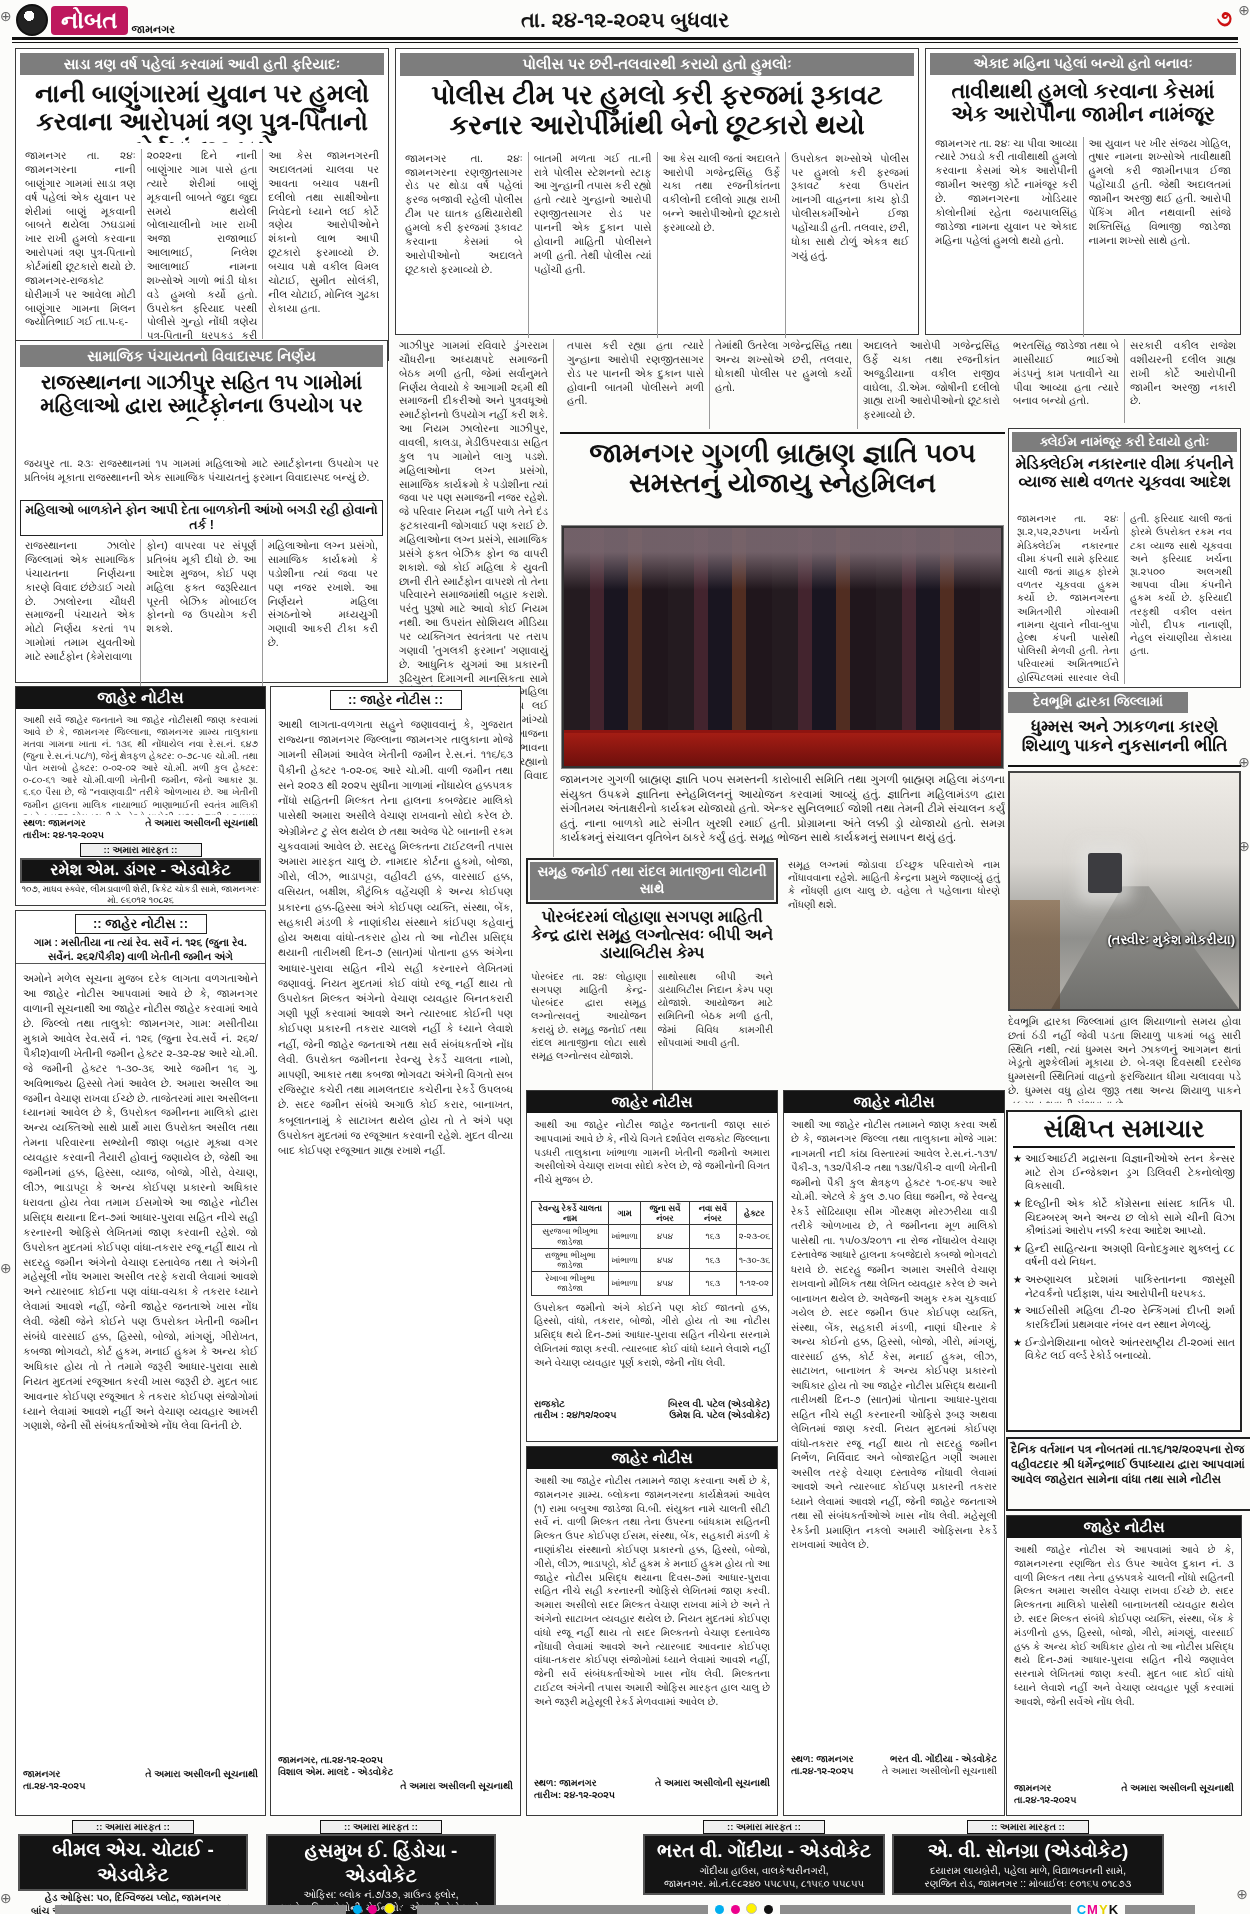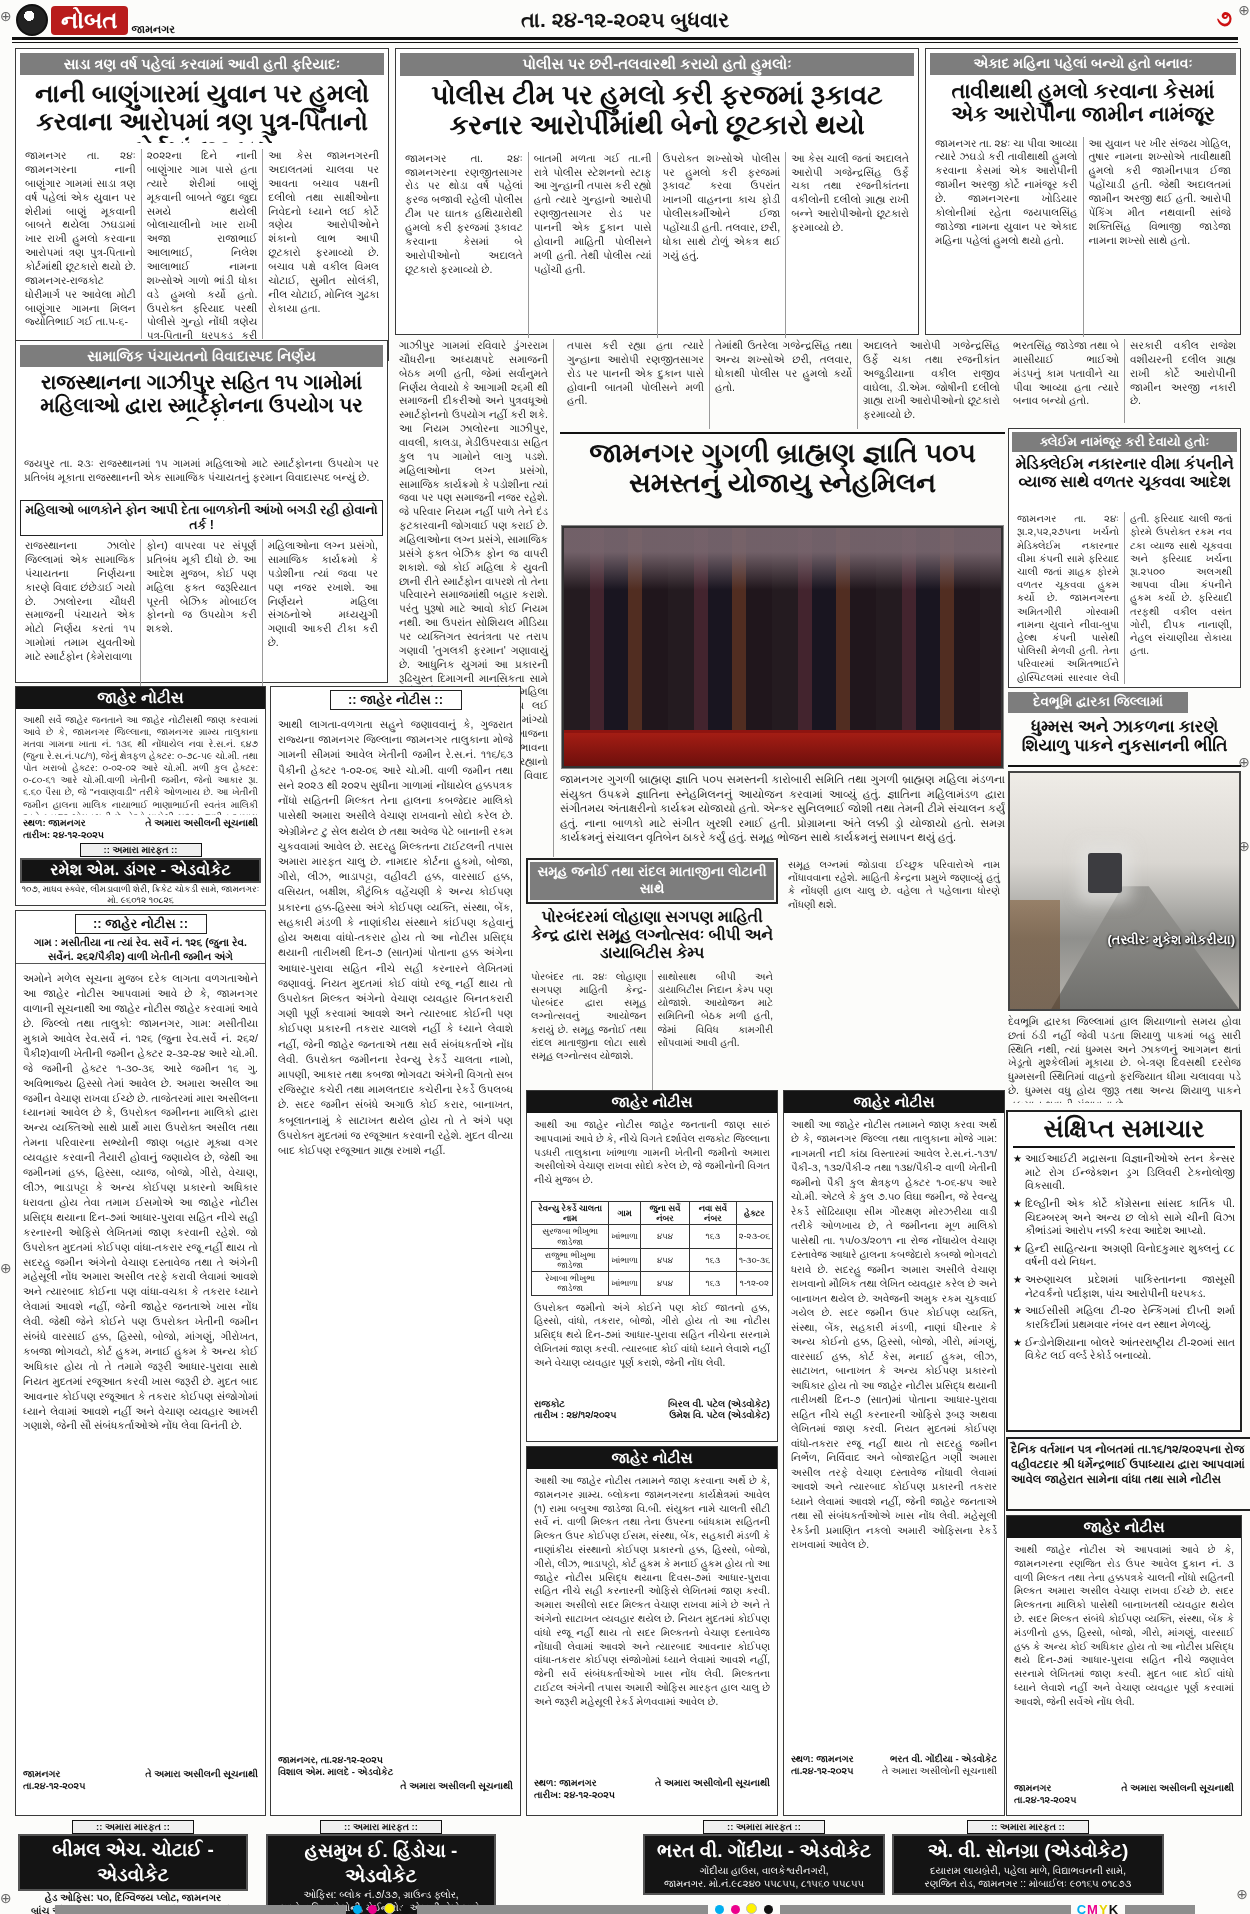--- a/index.html
+++ b/index.html
@@ -35,21 +35,21 @@
   .brief-item{display:flex;font-size:10.5px;line-height:1.3;text-align:justify;margin:4px 0;}
   .cmykbar{background:#8d8d8d;height:9px;flex:1;}
   .dot{width:9px;height:9px;border-radius:50%;display:inline-block;margin:0 1px;}
 </style>
 </head>
 <body>
 
 <div class="abs" style="left:0;top:0;width:1250px;height:44px;">
   <div class="abs" style="left:16px;top:4px;height:32px;display:flex;align-items:center;">
     <span style="width:28px;height:28px;border-radius:50%;background:radial-gradient(circle at 40% 35%,#fff 0 20%,#222 21% 100%);border:2px solid #111;display:inline-block;"></span>
-    <span style="background:#b91c1c;color:#fff;font-weight:bold;font-size:23px;padding:1px 10px;border-radius:4px;margin-left:3px;">નોબત</span>
+    <span style="background:#be185d;color:#fff;font-weight:bold;font-size:23px;padding:1px 10px;border-radius:4px;margin-left:3px;">નોબત</span>
     <span style="font-size:11px;font-weight:bold;margin-left:4px;align-self:flex-end;">જામનગર</span>
   </div>
   <div class="abs" style="left:0;top:8px;width:1250px;text-align:center;font-size:21px;font-weight:bold;">તા. ૨૪-૧૨-૨૦૨૫ બુધવાર</div>
   <div class="abs" style="right:18px;top:6px;font-size:22px;font-weight:bold;color:#cc1111;">૭</div>
 </div>
 <div class="rule" style="left:12px;top:37px;width:1226px;height:3px;"></div>
 <div class="rule" style="left:12px;top:42px;width:1226px;height:1px;"></div>
 
 <span class="crossmark" style="left:0;top:8px;">⊕</span>
 <span class="crossmark" style="right:0;top:2px;">⊕</span>
@@ -68,22 +68,22 @@
     <div class="bodytext">આ કેસ જામનગરની અદાલતમાં ચાલવા પર આવતા બચાવ પક્ષની દલીલો તથા સાક્ષીઓના નિવેદનો ધ્યાને લઈ કોર્ટે ત્રણેય આરોપીઓને શંકાનો લાભ આપી છૂટકારો ફરમાવ્યો છે. બચાવ પક્ષે વકીલ વિમલ ચોટાઈ, સુમીત સોલંકી, નીલ ચોટાઈ, મોનિલ ગુઢકા રોકાયા હતા.</div>
   </div>
 </div>
 
 <div class="abs box" style="left:395px;top:48px;width:524px;height:287px;padding:4px;">
   <div class="kicker" style="font-size:15px;">પોલીસ પર છરી-તલવારથી કરાયો હતો હુમલોઃ</div>
   <div class="headline" style="font-size:27px;margin:4px 10px 6px;height:66px;overflow:hidden;">પોલીસ ટીમ પર હુમલો કરી ફરજમાં રૂકાવટ કરનાર આરોપીમાંથી બેનો છૂટકારો થયો</div>
   <div class="cols" style="height:186px;">
     <div class="bodytext">જામનગર તા. ૨૪ઃ જામનગરના રણજીતસાગર રોડ પર થોડા વર્ષ પહેલાં ફરજ બજાવી રહેલી પોલીસ ટીમ પર ઘાતક હથિયારોથી હુમલો કરી ફરજમાં રૂકાવટ કરવાના કેસમાં બે આરોપીઓનો અદાલતે છૂટકારો ફરમાવ્યો છે.</div>
     <div class="bodytext">બાતમી મળતા ગઈ તા.ની રાત્રે પોલીસ સ્ટેશનનો સ્ટાફ આ ગુન્હાની તપાસ કરી રહ્યો હતો ત્યારે ગુન્હાનો આરોપી રણજીતસાગર રોડ પર પાનની એક દુકાન પાસે હોવાની માહિતી પોલીસને મળી હતી. તેથી પોલીસ ત્યાં પહોંચી હતી.</div>
+    <div class="bodytext">આ કેસ ચાલી જતાં અદાલતે આરોપી ગજેન્દ્રસિંહ ઉર્ફે ચકા તથા રજનીકાંતના વકીલોની દલીલો ગ્રાહ્ય રાખી બન્ને આરોપીઓનો છૂટકારો ફરમાવ્યો છે.</div>
     <div class="bodytext">ઉપરોક્ત શખ્સોએ પોલીસ પર હુમલો કરી ફરજમાં રૂકાવટ કરવા ઉપરાંત ખાનગી વાહનના કાચ ફોડી પોલીસકર્મીઓને ઈજા પહોંચાડી હતી. તલવાર, છરી, ધોકા સાથે ટોળું એકત્ર થઈ ગયું હતું.</div>
-    <div class="bodytext">આ કેસ ચાલી જતાં અદાલતે આરોપી ગજેન્દ્રસિંહ ઉર્ફે ચકા તથા રજનીકાંતના વકીલોની દલીલો ગ્રાહ્ય રાખી બન્ને આરોપીઓનો છૂટકારો ફરમાવ્યો છે.</div>
   </div>
 </div>
 
 <div class="abs box" style="left:925px;top:48px;width:316px;height:287px;padding:4px;">
   <div class="kicker" style="font-size:14px;">એકાદ મહિના પહેલાં બન્યો હતો બનાવઃ</div>
   <div class="headline" style="font-size:21px;margin:4px 2px 6px;height:52px;overflow:hidden;">તાવીથાથી હુમલો કરવાના કેસમાં એક આરોપીના જામીન નામંજૂર</div>
   <div class="cols" style="height:200px;">
     <div class="bodytext">જામનગર તા. ૨૪ઃ ચા પીવા આવ્યા ત્યારે ઝઘડો કરી તાવીથાથી હુમલો કરવાના કેસમાં એક આરોપીની જામીન અરજી કોર્ટે નામંજૂર કરી છે. જામનગરના ખોડિયાર કોલોનીમાં રહેતા જયપાલસિંહ જાડેજા નામના યુવાન પર એકાદ મહિના પહેલાં હુમલો થયો હતો.</div>
     <div class="bodytext">આ યુવાન પર ખીર સંજય ગોહિલ, તુષાર નામના શખ્સોએ તાવીથાથી હુમલો કરી જામીનપાત્ર ઈજા પહોંચાડી હતી. જેથી અદાલતમાં જામીન અરજી થઈ હતી. આરોપી પેંકિંગ મીત નથવાની સાંજે શક્તિસિંહ વિભાજી જાડેજા નામના શખ્સો સાથે હતો.</div>
   </div>

